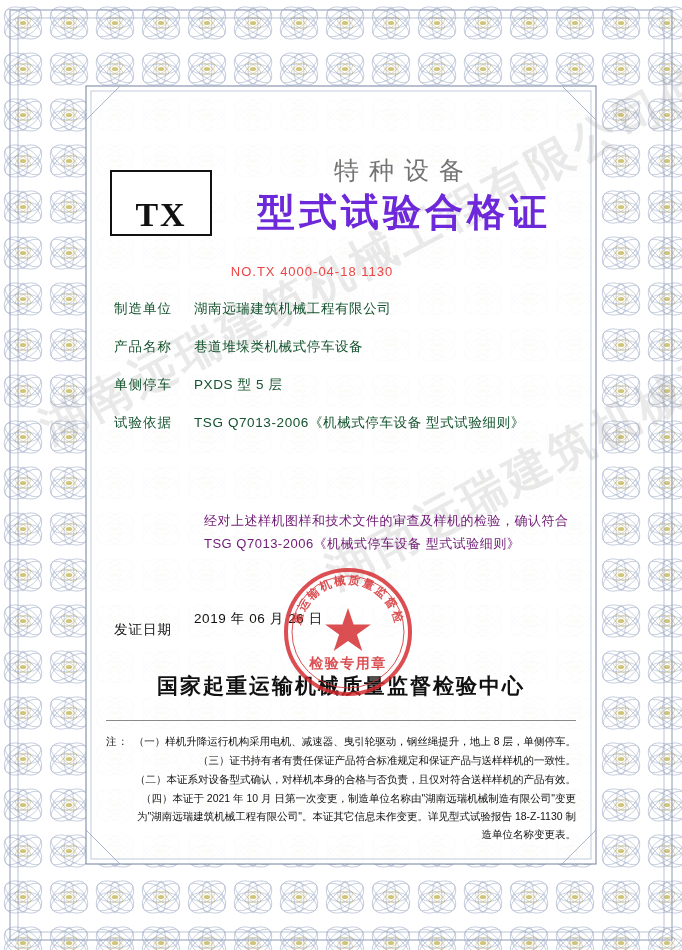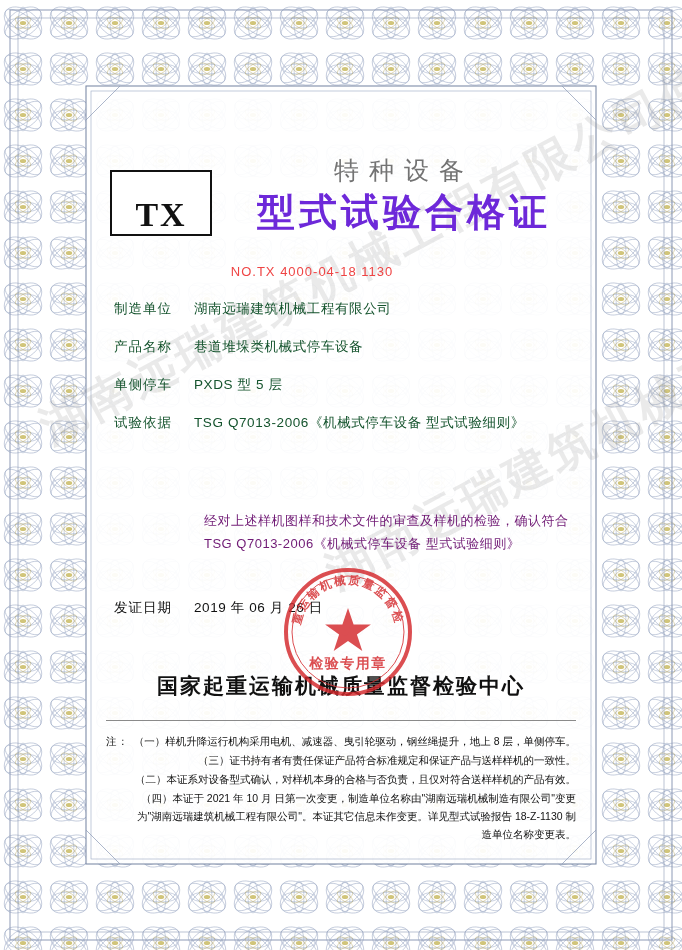--- a/index.html
+++ b/index.html
@@ -148,21 +148,21 @@
   .issue-row {
     position: absolute;
     left: 22px;
     top: 507px;
     width: 460px;
     display: flex;
     align-items: center;
     font-size: 13.5px;
     color: #111;
   }
-  .issue-row .field-label { width: 80px; flex: 0 0 80px; }
+  .issue-row .field-label { width: 80px; flex: 0 0 80px; margin-top: 22px; }
 
   .issuer {
     position: absolute;
     left: 0;
     top: 580px;
     width: 498px;
     text-align: center;
     font-family: "Liberation Serif", serif;
     font-size: 21px;
     font-weight: bold;

